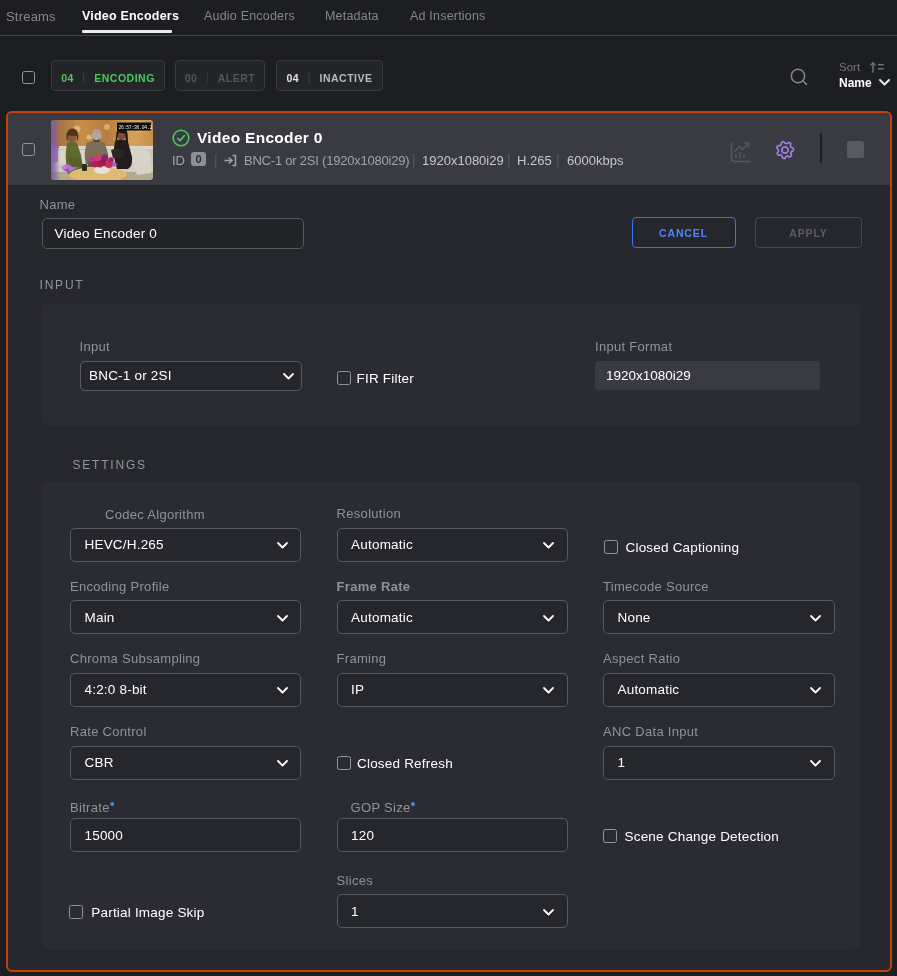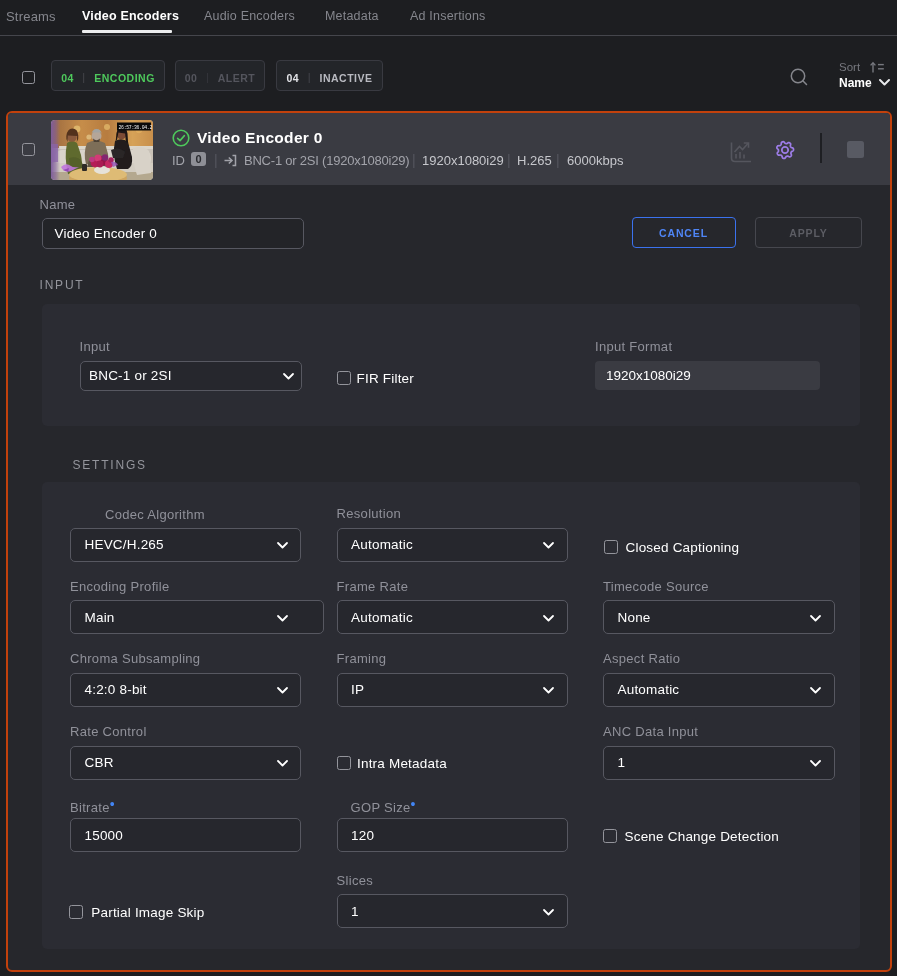--- a/index.html
+++ b/index.html
@@ -230,37 +230,37 @@
     <div class="panel" style="top:369px; height:467px;"></div>
 
     <span class="label" style="left:62px; top:394px;margin-left:35px;">Codec Algorithm</span>
     <div class="ctrl" style="left:62px; top:414.5px; width:231px; height:34px;">HEVC/H.265</div>
     <span class="label" style="left:328.6px; top:393.3px;">Resolution</span>
     <div class="ctrl" style="left:328.6px; top:414.5px; width:231.5px; height:34px;">Automatic</div>
     <div class="cb" style="left:596px; top:426.6px; width:14px; height:14px;"></div>
     <span class="cblabel" style="left:617.5px; top:426.5px;">Closed Captioning</span>
 
     <span class="label" style="left:62px; top:465.8px;">Encoding Profile</span>
-    <div class="ctrl" style="left:62px; top:487px; width:254px; height:34px;">Main</div>
-    <span class="label" style="left:328.6px; top:465.8px;">Frame Rate</span>
+    <div class="ctrl" style="left:62px; top:487px; width:231px; height:34px;">Main</div>
+    <span class="label" style="left:328.6px; top:465.8px;font-weight:bold;">Frame Rate</span>
     <div class="ctrl" style="left:328.6px; top:487px; width:231.5px; height:34px;">Automatic</div>
     <span class="label" style="left:595px; top:465.8px;">Timecode Source</span>
     <div class="ctrl" style="left:595px; top:487px; width:232px; height:34px;">None</div>
 
     <span class="label" style="left:62px; top:538.3px;">Chroma Subsampling</span>
     <div class="ctrl" style="left:62px; top:559.5px; width:231px; height:34px;">4:2:0 8-bit</div>
     <span class="label" style="left:328.6px; top:538.3px;">Framing</span>
     <div class="ctrl" style="left:328.6px; top:559.5px; width:231.5px; height:34px;">IP</div>
     <span class="label" style="left:595px; top:538.3px;">Aspect Ratio</span>
     <div class="ctrl" style="left:595px; top:559.5px; width:232px; height:34px;">Automatic</div>
 
     <span class="label" style="left:62px; top:611.3px;">Rate Control</span>
     <div class="ctrl" style="left:62px; top:632.5px; width:231px; height:34px;">CBR</div>
     <div class="cb" style="left:329.2px; top:643.2px; width:14px; height:14px;"></div>
-    <span class="cblabel" style="left:349px; top:643px;">Intra Metadata</span>
+    <span class="cblabel" style="left:349px; top:643px;">Closed Refresh</span>
     <span class="label" style="left:595px; top:611.3px;">ANC Data Input</span>
     <div class="ctrl" style="left:595px; top:632.5px; width:232px; height:34px;">1</div>
 
     <span class="label" style="left:62px; top:683.3px;">Bitrate<span style="color:#4285f4; font-size:14px; vertical-align:3px;">•</span></span>
     <div class="ctrl" style="left:62px; top:705px; width:231px; height:34px;">15000</div>
     <span class="label" style="left:328.6px; top:683.3px;margin-left:14px;">GOP Size<span style="color:#4285f4; font-size:14px; vertical-align:3px;">•</span></span>
     <div class="ctrl" style="left:328.6px; top:705px; width:231.5px; height:34px;">120</div>
     <div class="cb" style="left:594.7px; top:715.8px; width:14px; height:14px;"></div>
     <span class="cblabel" style="left:616.5px; top:715.5px;">Scene Change Detection</span>
 

